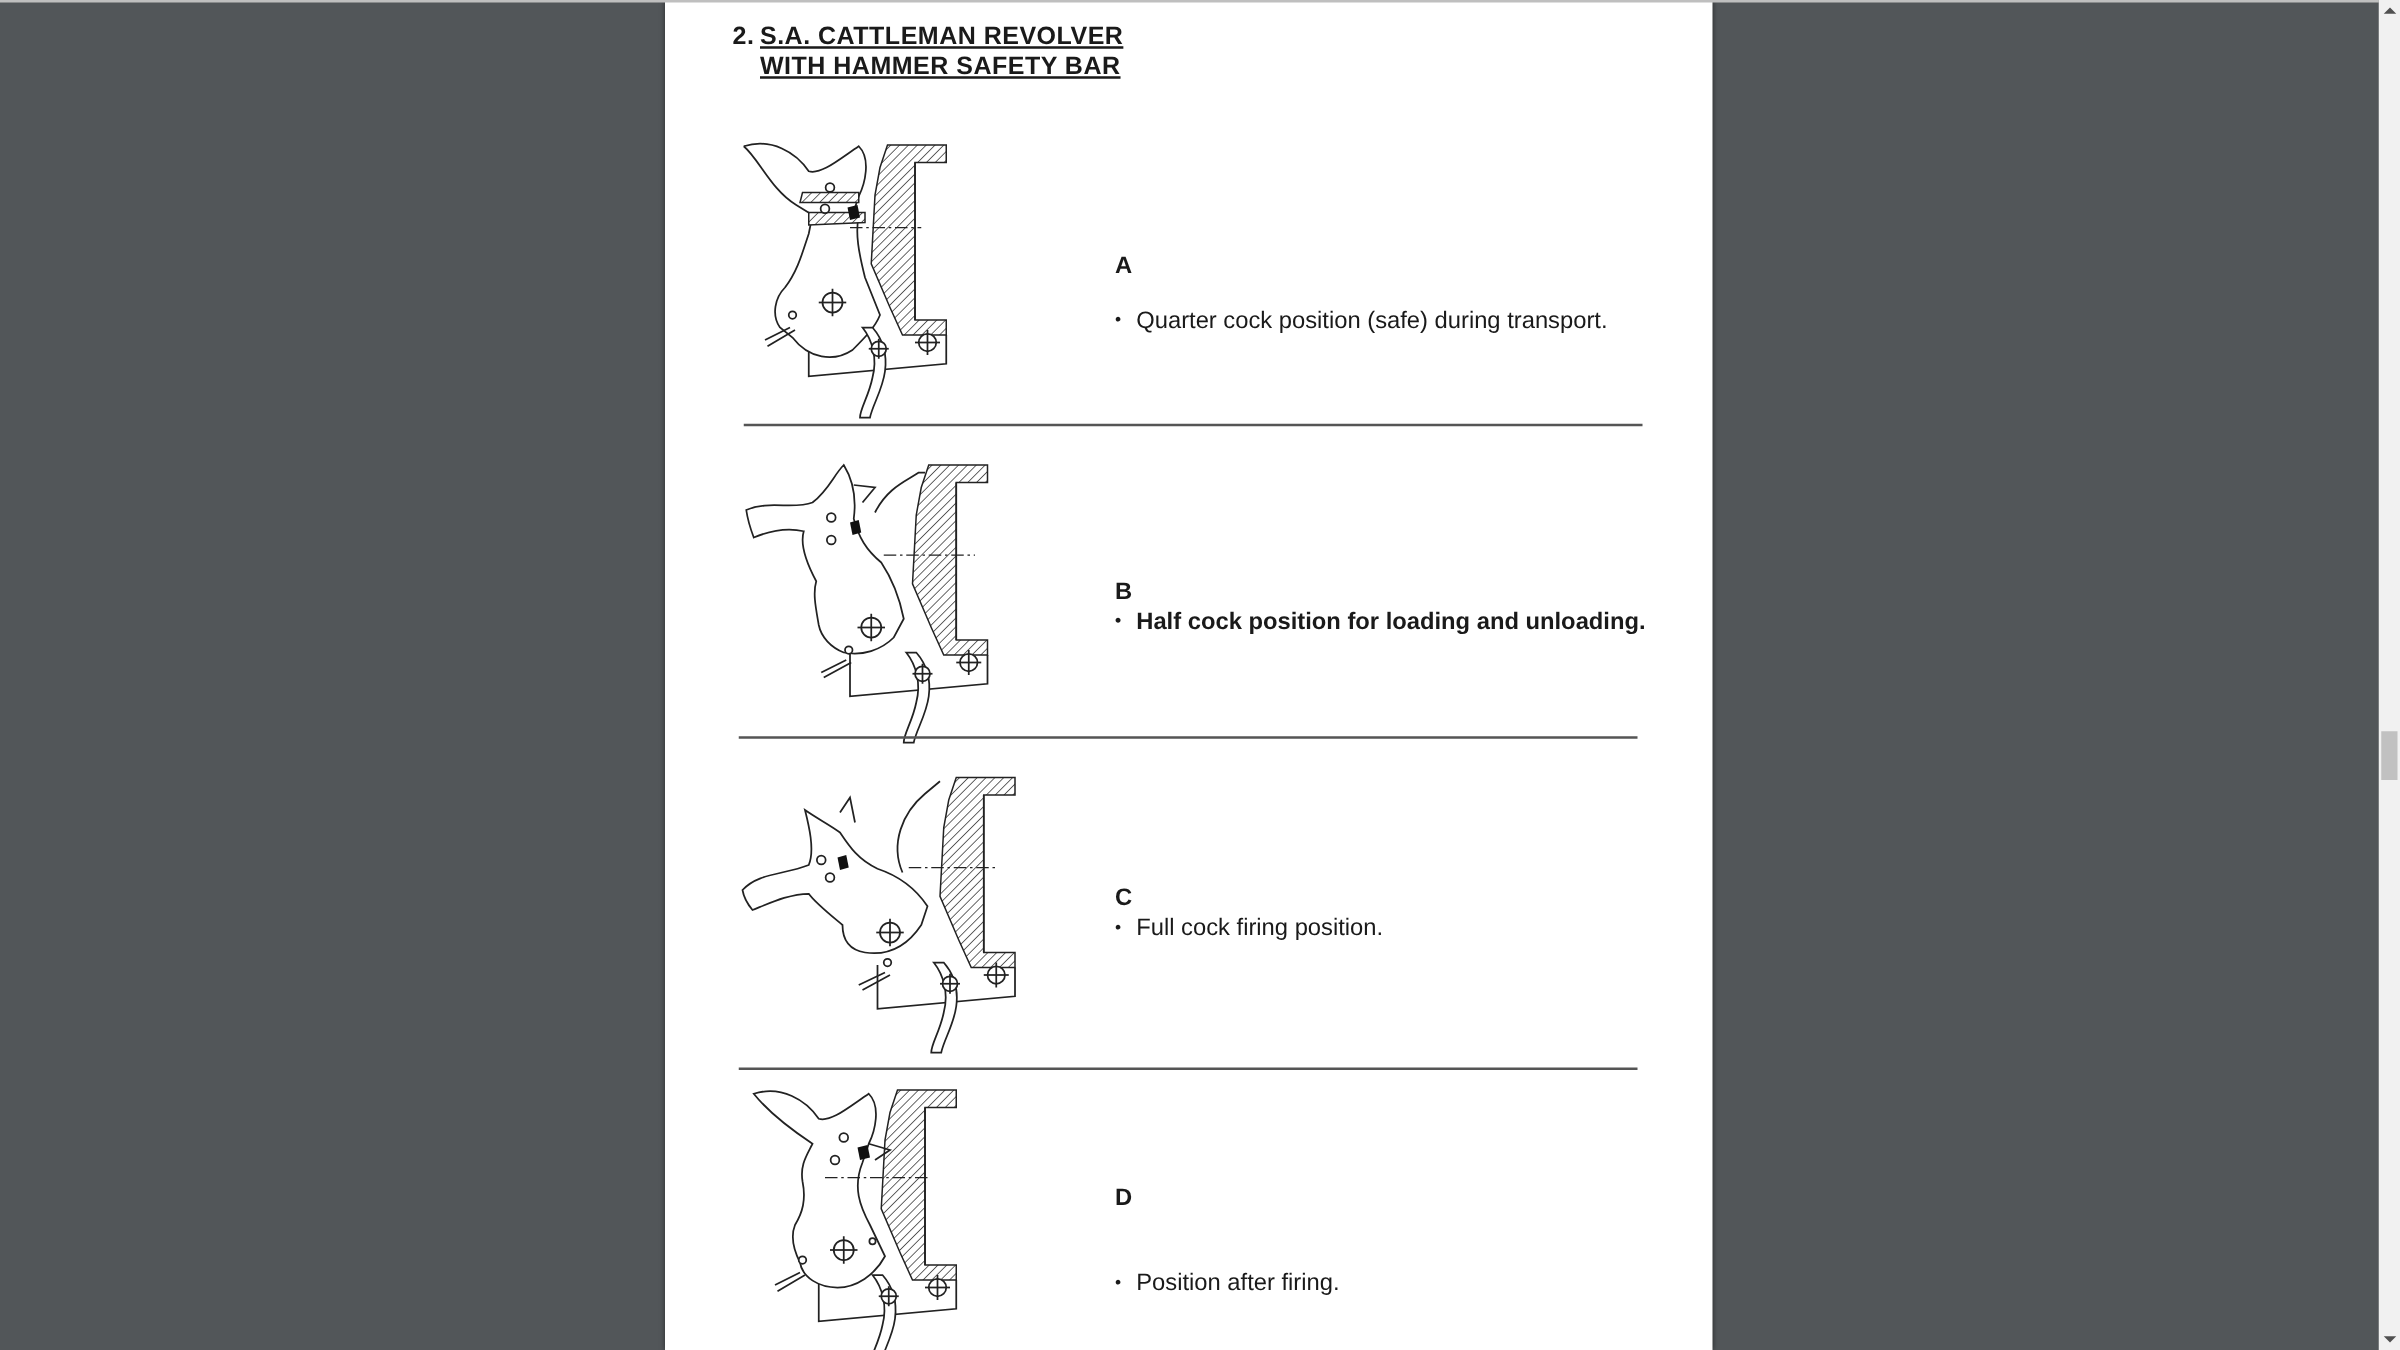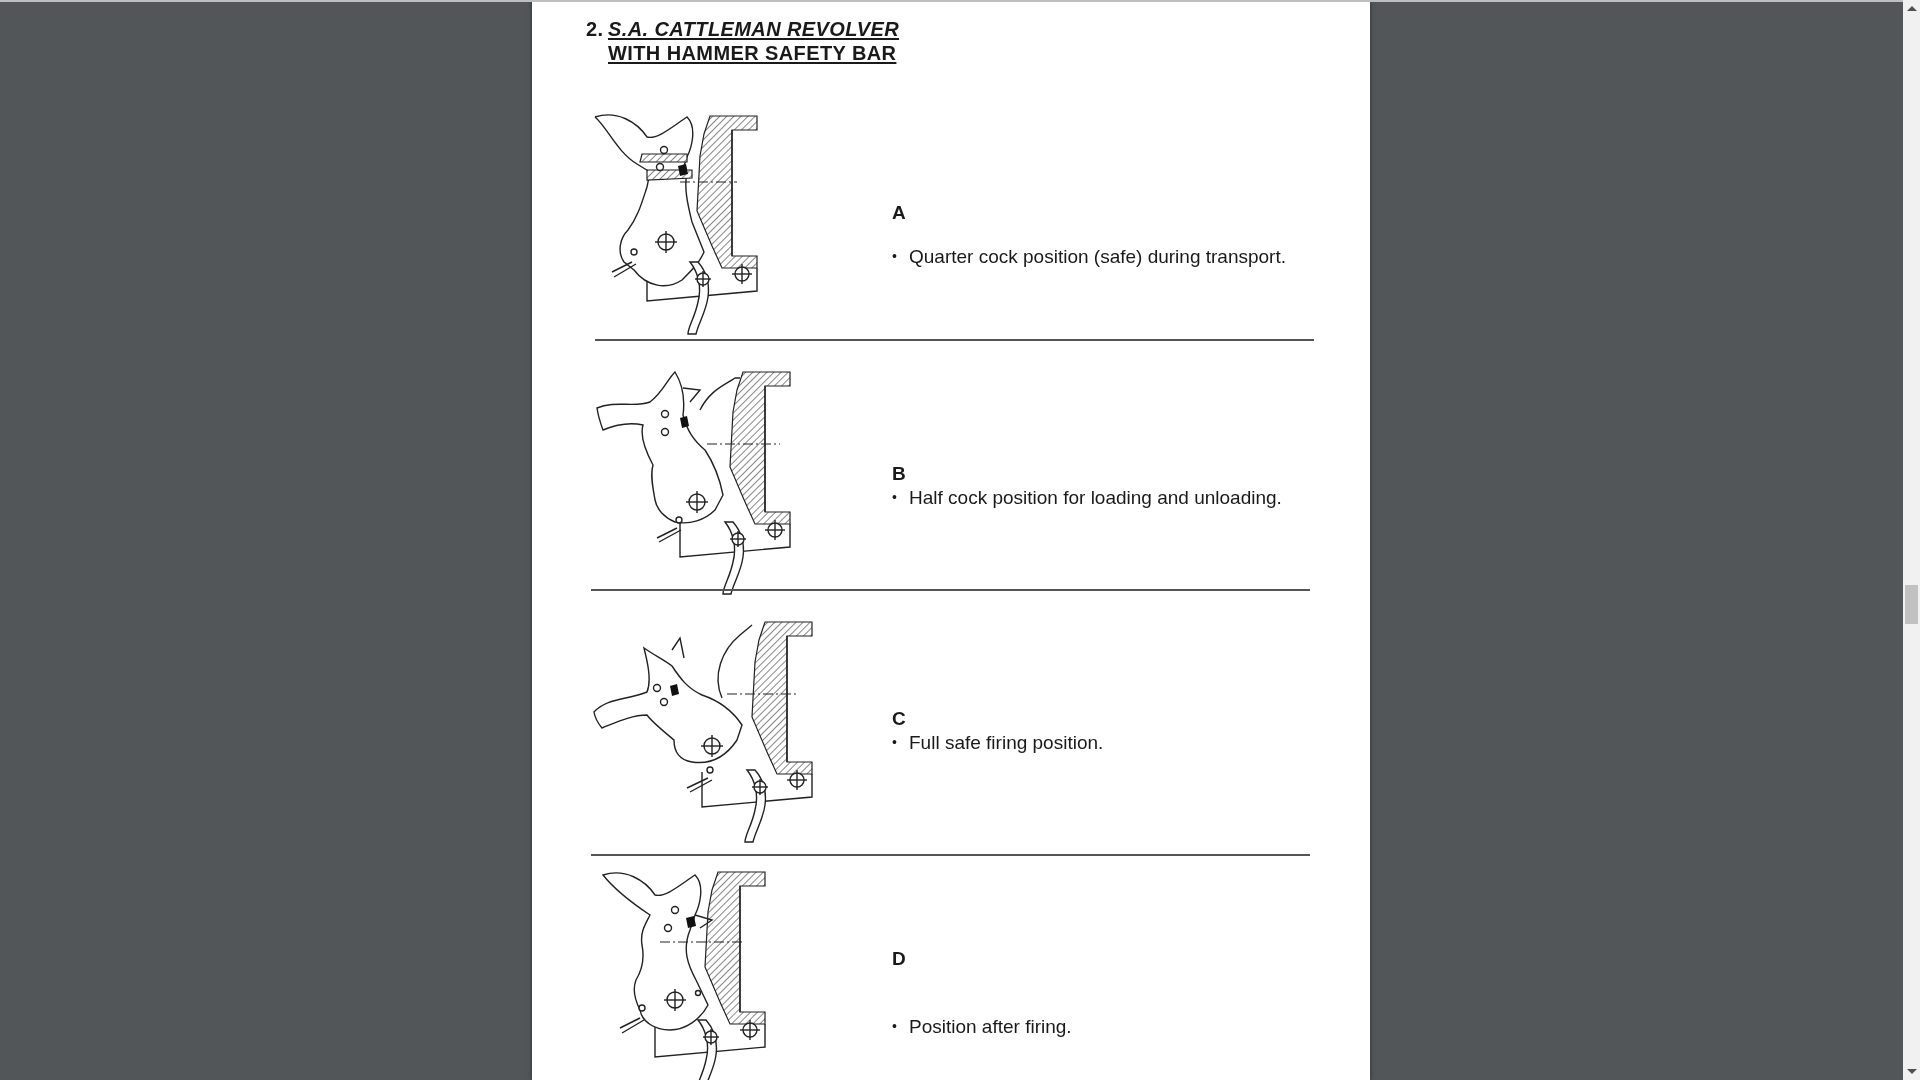--- a/index.html
+++ b/index.html
@@ -20,21 +20,21 @@
   .title {
     position: absolute; left: 54px; top: 17px;
     font-weight: bold; font-size: 20px; line-height: 24px; color: #1a1a1a;
     letter-spacing: 0.4px;
   }
   .title .num { position: absolute; left: 0; top: 0; }
   .title .l1, .title .l2 {
     position: absolute; left: 22px; white-space: nowrap; text-decoration: underline;
     text-decoration-thickness: 2px; text-underline-offset: 2px;
   }
-  .title .l1 { top: 0; font-style: italic; }
+  .title .l1 { top: 0; }
   .title .l2 { top: 24px; }
   .section { position: absolute; left: 0; width: 838px; }
   .drawing { position: absolute; }
   .letter {
     position: absolute; left: 360px; font-weight: bold; font-size: 19px; color: #1a1a1a;
   }
   .bullet-line {
     position: absolute; left: 360px; font-size: 19px; color: #1a1a1a; white-space: nowrap;
   }
   .bullet-line .dot { display: inline-block; width: 17px; font-size: 14px; vertical-align: 2px; }
@@ -130,21 +130,21 @@
       <path class="ln" d="M105,40 C115,20 130,15 140,8 L145,8"></path>
       <circle class="fl" cx="102" cy="132" r="8"></circle>
       <line class="ln" x1="91" y1="132" x2="113" y2="132"></line>
       <line class="ln" x1="102" y1="121" x2="102" y2="143"></line>
       <circle class="fl" cx="84" cy="150" r="3"></circle>
       <path class="ln" d="M82,158 L62,168 M86,160 L64,172"></path>
       <line class="dash" x1="112" y1="74" x2="185" y2="74"></line>
       <use href="#trigger" transform="translate(10,2)"></use>
     </svg>
     <div class="letter" style="top:463px;">B</div>
-    <div class="bullet-line" style="top:487px;">
+    <div class="bullet-line" style="top:487px;font-weight:bold;">
       <span class="dot">•</span><span>Half cock position for loading and unloading.</span>
     </div>
   </div>
   <div class="sep" style="left:59px;top:589px;width:719px;"></div>
 
   <div class="section" style="top:0;">
     <svg class="drawing" style="left:60px;top:620px;" width="230" height="205" viewBox="0 0 230 205">
       <use href="#frame" transform="translate(55,2)"></use>
       <path class="fl" d="M2,92 C15,78 35,80 55,72 C60,60 55,40 52,28 C62,35 72,40 80,46 C88,58 95,68 110,75 C125,80 140,90 150,105 L145,120 C135,135 120,145 100,142 C88,140 82,132 82,120 C70,110 60,102 55,95 C40,95 25,102 10,108 C5,102 3,98 2,92 Z"></path>
       <path class="ln" d="M80,30 L88,18 L92,38"></path>
@@ -155,21 +155,21 @@
       <circle class="fl" cx="120" cy="126" r="8"></circle>
       <line class="ln" x1="109" y1="126" x2="131" y2="126"></line>
       <line class="ln" x1="120" y1="115" x2="120" y2="137"></line>
       <circle class="fl" cx="118" cy="150" r="3"></circle>
       <path class="ln" d="M116,158 L95,168 M120,160 L98,172"></path>
       <line class="dash" x1="135" y1="74" x2="205" y2="74"></line>
       <use href="#trigger" transform="translate(35,0)"></use>
     </svg>
     <div class="letter" style="top:708px;">C</div>
     <div class="bullet-line" style="top:732px;">
-      <span class="dot">•</span><span>Full safe firing position.</span>
+      <span class="dot">•</span><span>Full cock firing position.</span>
     </div>
   </div>
   <div class="sep" style="left:59px;top:854px;width:719px;"></div>
 
   <div class="section" style="top:0;">
     <svg class="drawing" style="left:68px;top:870px;" width="180" height="205" viewBox="0 0 180 205">
       <use href="#frame" transform="translate(0,2)"></use>
       <path class="fl" d="M3,5 C25,-2 45,10 55,25 C65,28 80,15 95,5 C105,15 100,35 95,45 L90,60 C82,80 88,95 96,110 L108,135 C100,150 85,160 70,160 C55,160 42,152 40,140 C35,130 32,120 36,110 C42,100 45,90 42,75 C40,62 45,55 50,45 C35,35 15,20 3,5 Z"></path>
       <circle class="fl" cx="75" cy="40" r="3.5"></circle>
       <circle class="fl" cx="68" cy="58" r="3.5"></circle>

